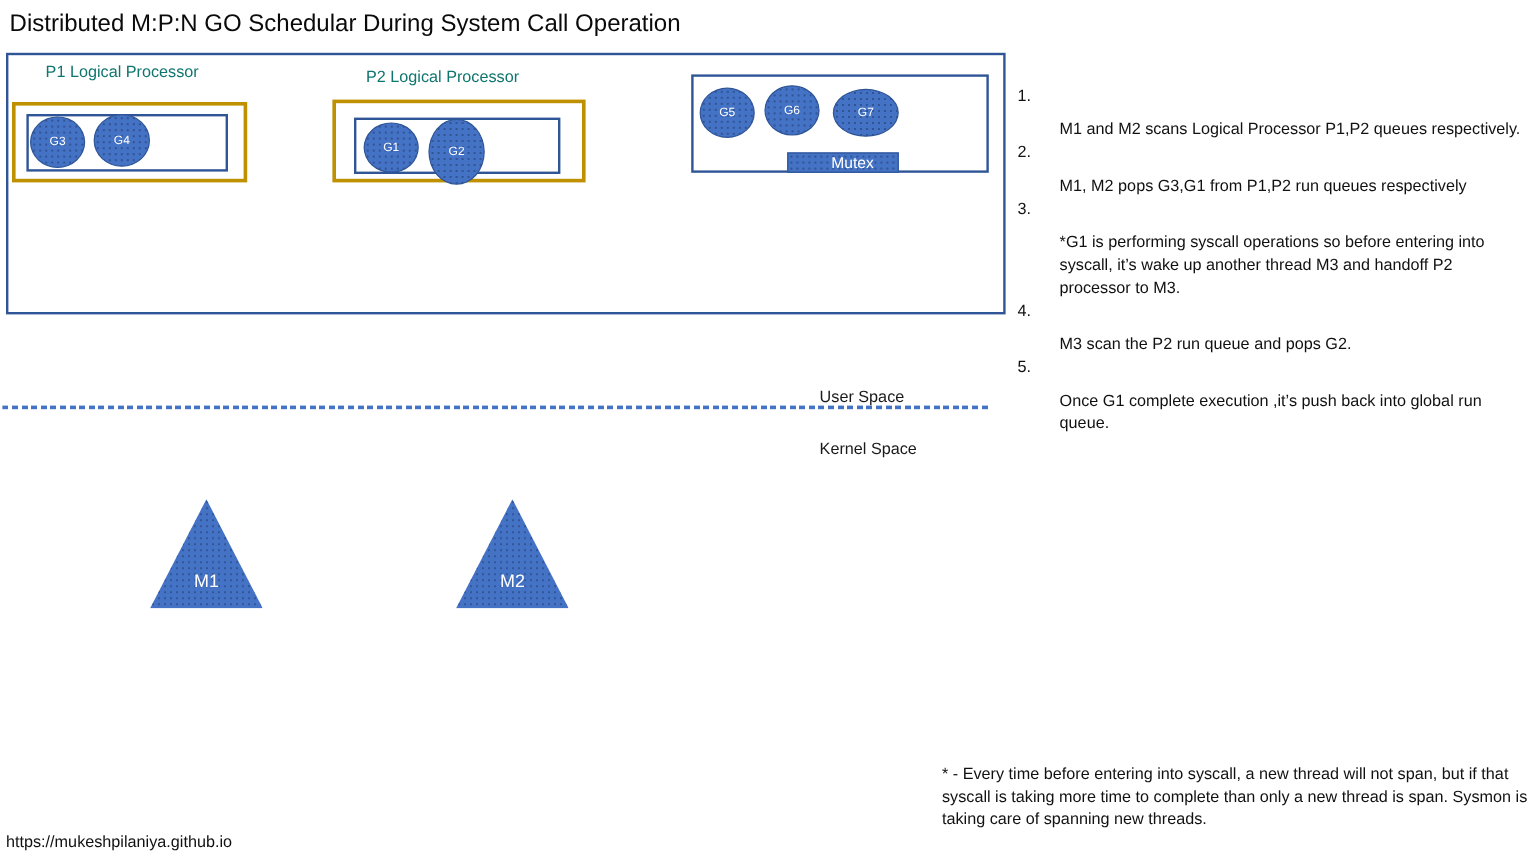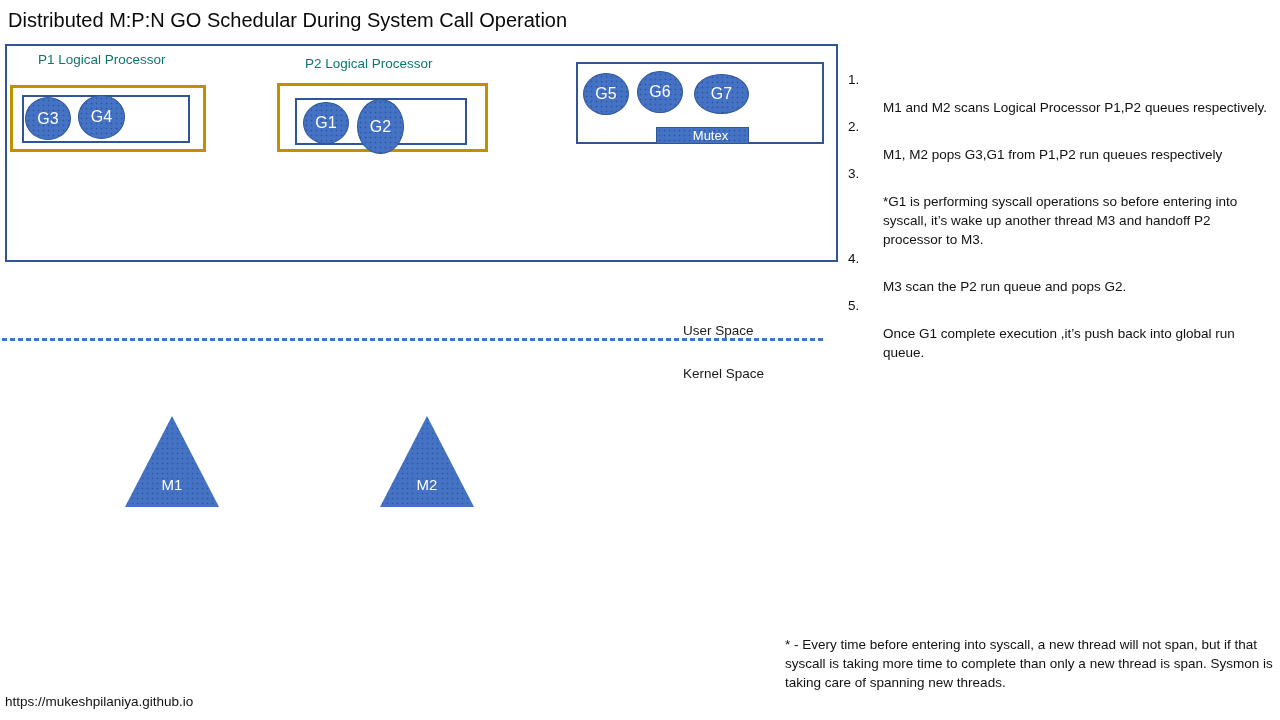--- a/index.html
+++ b/index.html
@@ -13,21 +13,21 @@
   .sec-label{font-size:13.5px;color:#0f766e;white-space:nowrap;}
   .gold-box{border:3px solid #BF9000;background:#fff;}
   .inner-box{border:2px solid #2F5597;background:#fff;}
   .goroutine{
     border-radius:50%;
     background-color:#4472C4;
     background-image:radial-gradient(circle, rgba(26,46,92,0.45) 0.7px, transparent 1.1px);
     background-size:5px 5px;
     border:1px solid #2F5597;
     display:flex;align-items:center;justify-content:center;
-    color:#fff;font-size:16px;
+    color:#fff;font-size:10px;
   }
   .mutex{
     background-color:#4472C4;
     background-image:radial-gradient(circle, rgba(26,46,92,0.45) 0.7px, transparent 1.1px);
     background-size:5px 5px;
     border:1px solid #2F5597;
     display:flex;align-items:center;justify-content:center;
     color:#fff;font-size:13px;
   }
   .steps{left:848px;top:70px;width:420px;}

